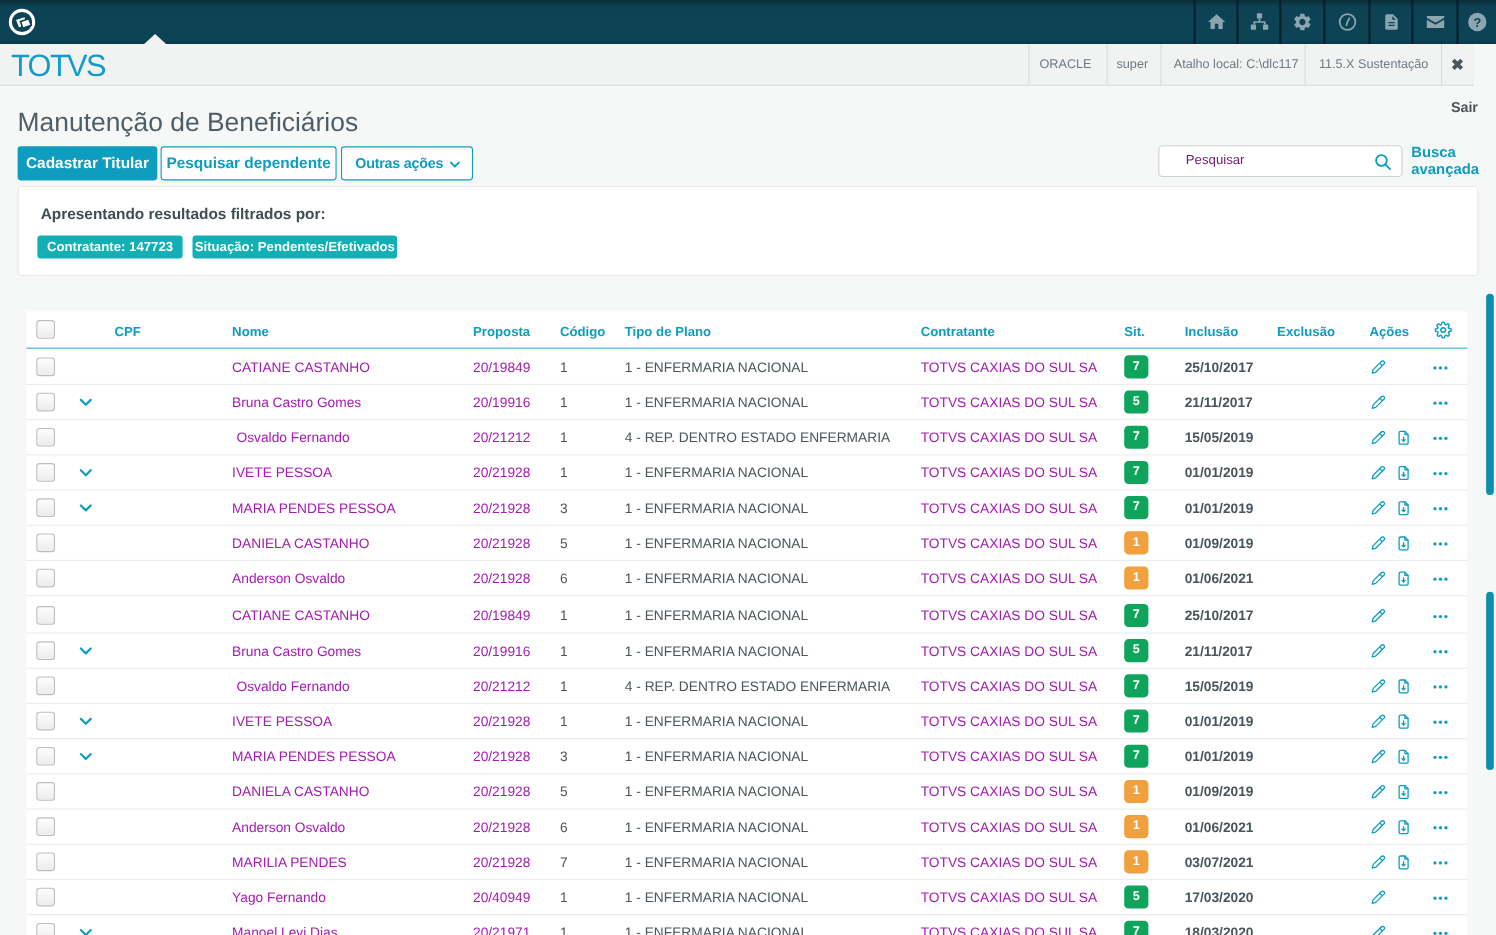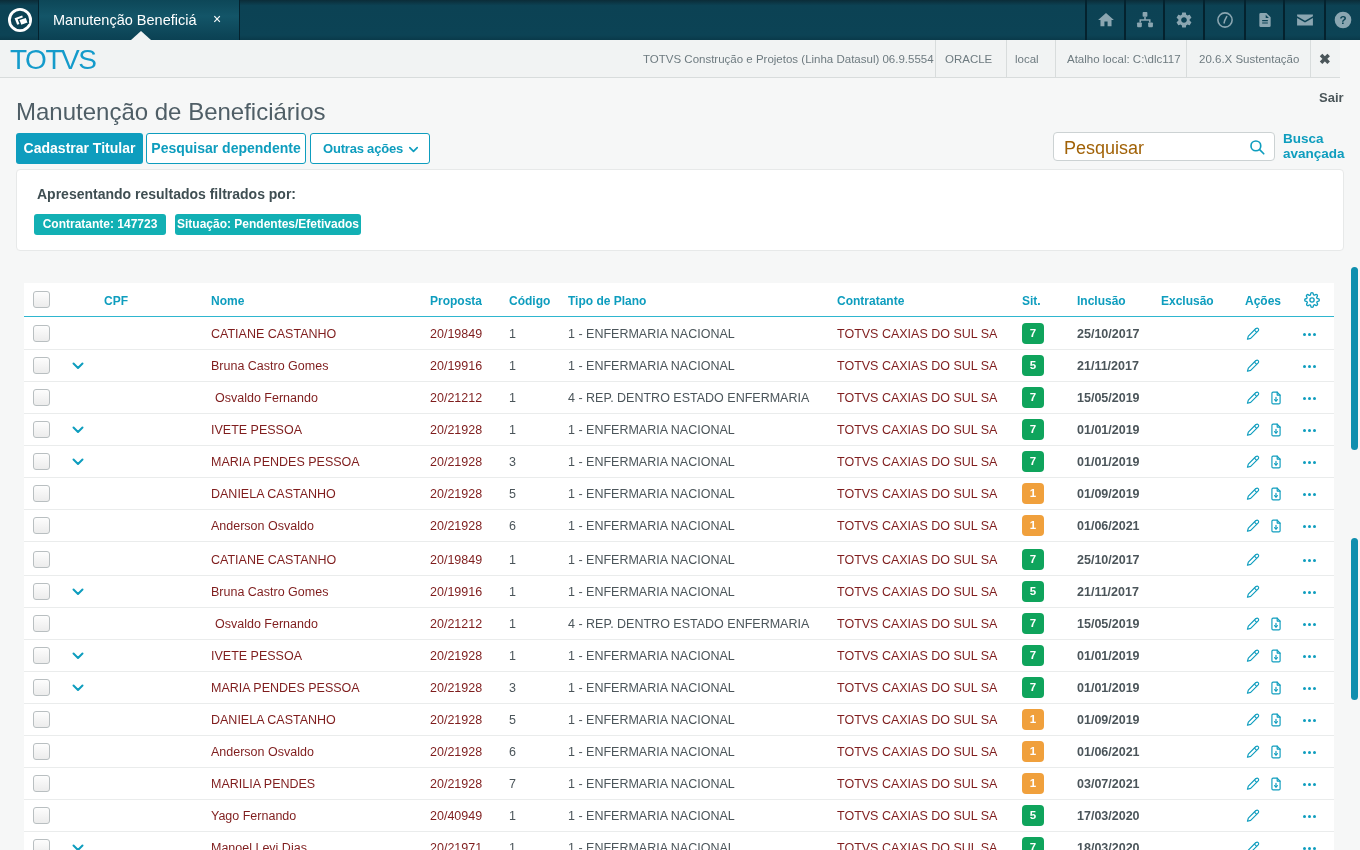--- a/index.html
+++ b/index.html
@@ -20,34 +20,34 @@
 .totvsword{position:absolute;left:10px;top:4px;font-size:28px;font-weight:normal;letter-spacing:-1.5px;color:#149bcb}
 .b2item{position:absolute;top:0;height:38px;line-height:38px;font-size:11.5px;color:#6e7b80;white-space:nowrap}
 .b2sep{position:absolute;top:0;height:38px;width:1px;background:#d8dcdc}
 .sair{position:absolute;top:0;height:38px;line-height:38px;font-size:13px;color:#4b565a;font-weight:bold}
 
 .title{position:absolute;left:16px;top:98px;font-size:24px;color:#4f5e66}
 .btn{position:absolute;top:133px;height:31px;border-radius:3px;font-size:14px;font-weight:bold;text-align:center;line-height:29px}
 .btn.primary{left:16px;width:127px;background:#0e9dbe;color:#fff;line-height:31px}
 .btn.sec{background:#fff;border:1px solid #0e9dbe;color:#0e9dbe}
 .search{position:absolute;left:1053px;top:132px;width:222px;height:29px;background:#fff;border:1px solid #ccd2d3;border-radius:4px}
-.search .ph{position:absolute;left:10px;top:5px;font-size:18px;color:#a16207}
+.search .ph{position:absolute;left:24px;top:5px;font-size:12px;color:#701a75}
 .search svg{position:absolute;right:8px;top:5px}
 .busca{position:absolute;left:1283px;top:131px;font-size:13.5px;font-weight:bold;color:#0e9dbe;line-height:15px}
 .fpanel{position:absolute;left:16px;top:169px;width:1328px;height:82px;background:#fff;border:1px solid #e7e9e9;border-radius:4px}
 .fpanel .lbl{position:absolute;left:20px;top:16px;font-size:14px;font-weight:bold;color:#3f4e52}
 .chip{position:absolute;top:44px;height:21px;background:#12b0b4;border-radius:3px;color:#fff;font-size:12px;font-weight:bold;line-height:21px;text-align:center;white-space:nowrap}
 
 .tpanel{position:absolute;left:24px;top:283px;width:1310px;height:567px;background:#fff}
 .thead{position:absolute;left:0;top:0;width:1310px;height:34px;border-bottom:1px solid #2fb6cf}
 .th{position:absolute;top:11px;font-size:12px;font-weight:bold;color:#0e9dbe;white-space:nowrap}
 .cb{position:absolute;width:17px;height:17px;border:1px solid #b9bfc1;border-radius:3px;background:linear-gradient(180deg,#fdfdfd,#ececec)}
 .row{position:absolute;left:0;width:1310px;height:32px;border-bottom:1px solid #eaecec}
 .cell{position:absolute;top:0;height:32px;line-height:32px;font-size:12.5px;white-space:nowrap}
-.name{color:#7f1d1d}
+.name{color:#a21caf}
 .dk{color:#4b555a}
 .dt{color:#4b555a;font-weight:bold;font-size:12.5px}
 .chev{position:absolute;left:47px;top:9px;width:14px;height:14px}
 .badge{position:absolute;left:998px;top:5px;width:22px;height:21px;border-radius:4px;color:#fff;font-size:11.5px;font-weight:bold;text-align:center;line-height:21px}
 .badge.g{background:#0fa45c}
 .badge.o{background:#f0a03c}
 .ic{position:absolute;top:9px;width:14px;height:14px}
 .pencil{left:1222px}
 .docdl{left:1245px}
 .dots{position:absolute;left:1279px;top:15px;width:17px}
@@ -60,24 +60,20 @@
 <body>
 
 <div class="topbar">
   <div class="logocell">
   <svg width="26" height="26" viewBox="0 0 26 26">
         <circle cx="13" cy="13" r="10.6" fill="none" stroke="#fff" stroke-width="2.8"></circle>
         <path d="M7.6 11.2 L15.2 8.6 L17.8 15.2 L10.2 17.8 Z" fill="#fff"></path>
         <path d="M11.6 12.6 L19.2 10 L21.4 16 L13.8 18.6 Z" fill="#fff" stroke="#0a4253" stroke-width="1.5"></path>
       </svg>
   </div>
-  <div class="tab">
-      <span class="t">Manutenção Beneficiá</span>
-      <span class="x">×</span>
-    </div>
   <div class="notch"></div>
 
   <div class="icell" style="left:1085px;width:39px">
       <svg width="19" height="19" viewBox="0 0 24 24" fill="#8BA6B1">
         <path d="M10 20v-6h4v6h5v-8h3L12 3 2 12h3v8z"></path>
       </svg>
     </div>
   <div class="icell" style="left:1124px;width:39px">
       <svg width="19" height="19" viewBox="0 0 24 24" fill="#8BA6B1">
         <rect x="9" y="2" width="6" height="6" rx="1"></rect>
@@ -111,29 +107,28 @@
   <div class="icell" style="left:1324px;width:36px">
       <svg width="20" height="20" viewBox="0 0 24 24">
         <circle cx="12" cy="12" r="10" fill="#8BA6B1"></circle>
         <text x="12" y="17" text-anchor="middle" font-family="Liberation Sans" font-size="14" font-weight="bold" fill="#0a4253">?</text>
       </svg>
     </div>
 </div>
 
 <div class="bar2">
   <div class="totvsword">TOTVS</div>
-  <div class="b2item" style="left:643px">TOTVS Construção e Projetos (Linha Datasul) 06.9.5554</div>
   <div class="b2sep" style="left:935px"></div>
   <div class="b2item" style="left:945px">ORACLE</div>
   <div class="b2sep" style="left:1006px"></div>
-  <div class="b2item" style="left:1015px">local</div>
+  <div class="b2item" style="left:1015px">super</div>
   <div class="b2sep" style="left:1055px"></div>
   <div class="b2item" style="left:1067px">Atalho local: C:\dlc117</div>
   <div class="b2sep" style="left:1186px"></div>
-  <div class="b2item" style="left:1199px">20.6.X Sustentação</div>
+  <div class="b2item" style="left:1199px">11.5.X Sustentação</div>
   <div class="b2sep" style="left:1310px"></div>
   <div class="sair" style="left:1319px"><span style="font-size:14px">✖</span> Sair</div>
 </div>
 
 <div class="title">Manutenção de Beneficiários</div>
 <div class="btn primary">Cadastrar Titular</div>
 <div class="btn sec" style="left:146px;width:160px">Pesquisar dependente</div>
 <div class="btn sec" style="left:310px;width:120px;text-align:left;padding-left:12px;font-size:13px;letter-spacing:-0.2px">Outras ações<svg style="position:absolute;right:9px;top:9px" width="13" height="13" viewBox="0 0 14 14">
       <path d="M3 5l4 4 4-4" fill="none" stroke="#0e9dbe" stroke-width="1.8" stroke-linecap="round" stroke-linejoin="round"></path>
     </svg></div>

